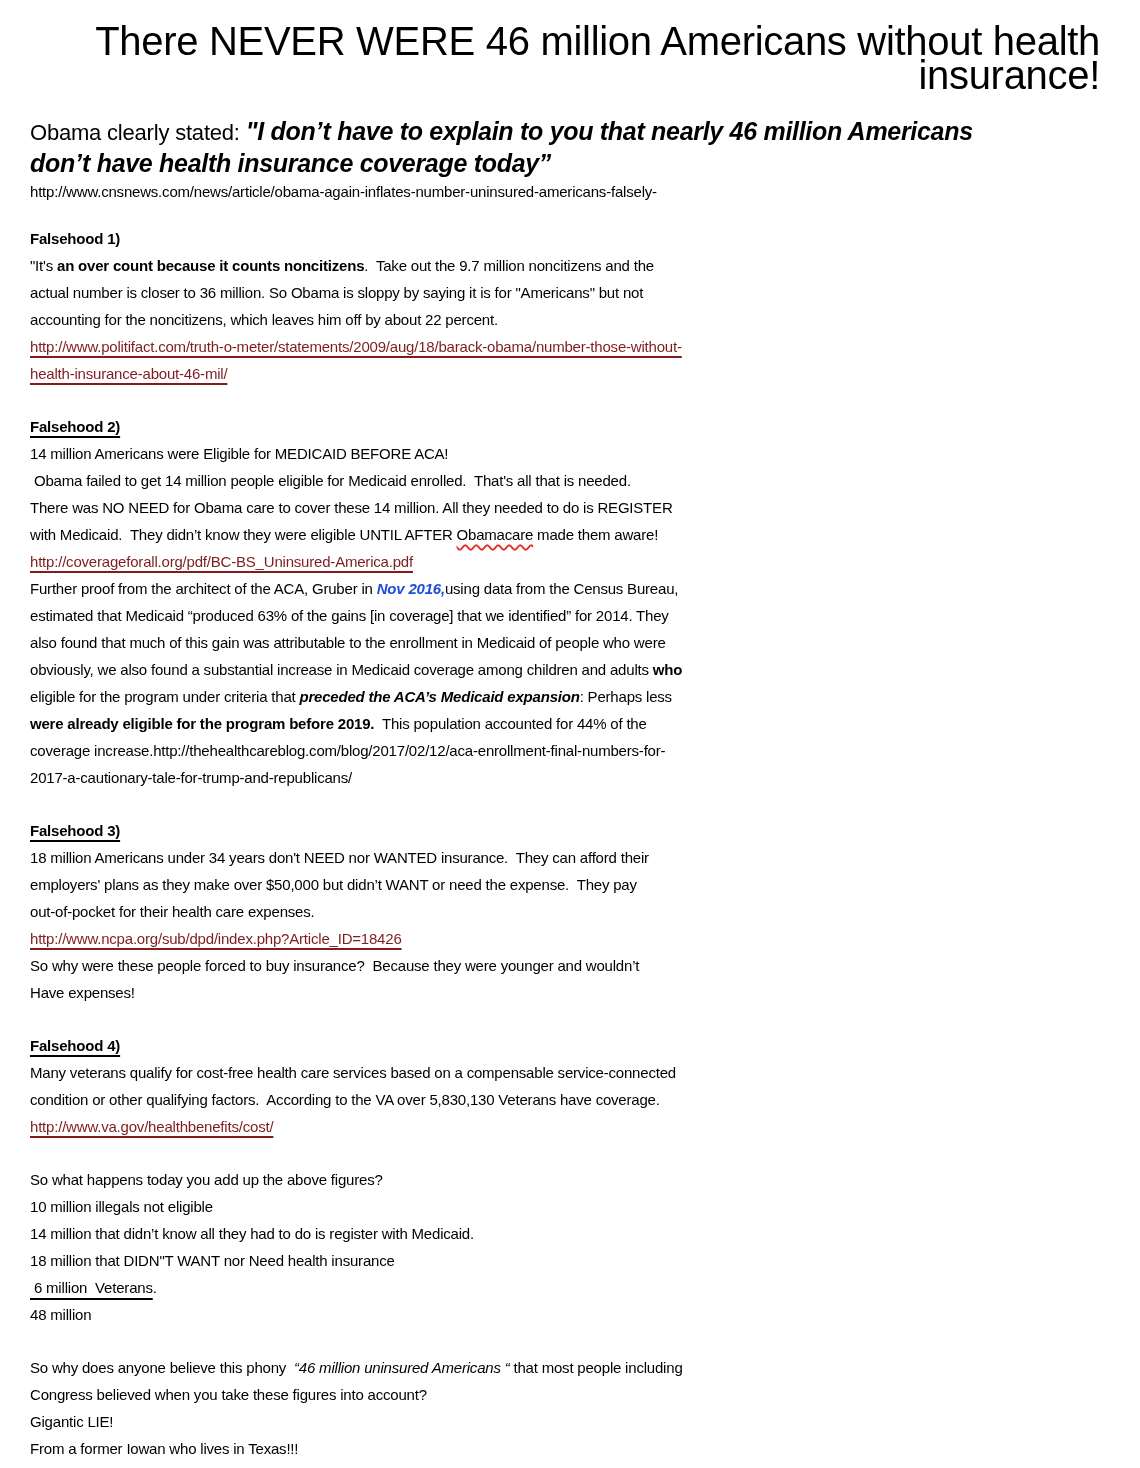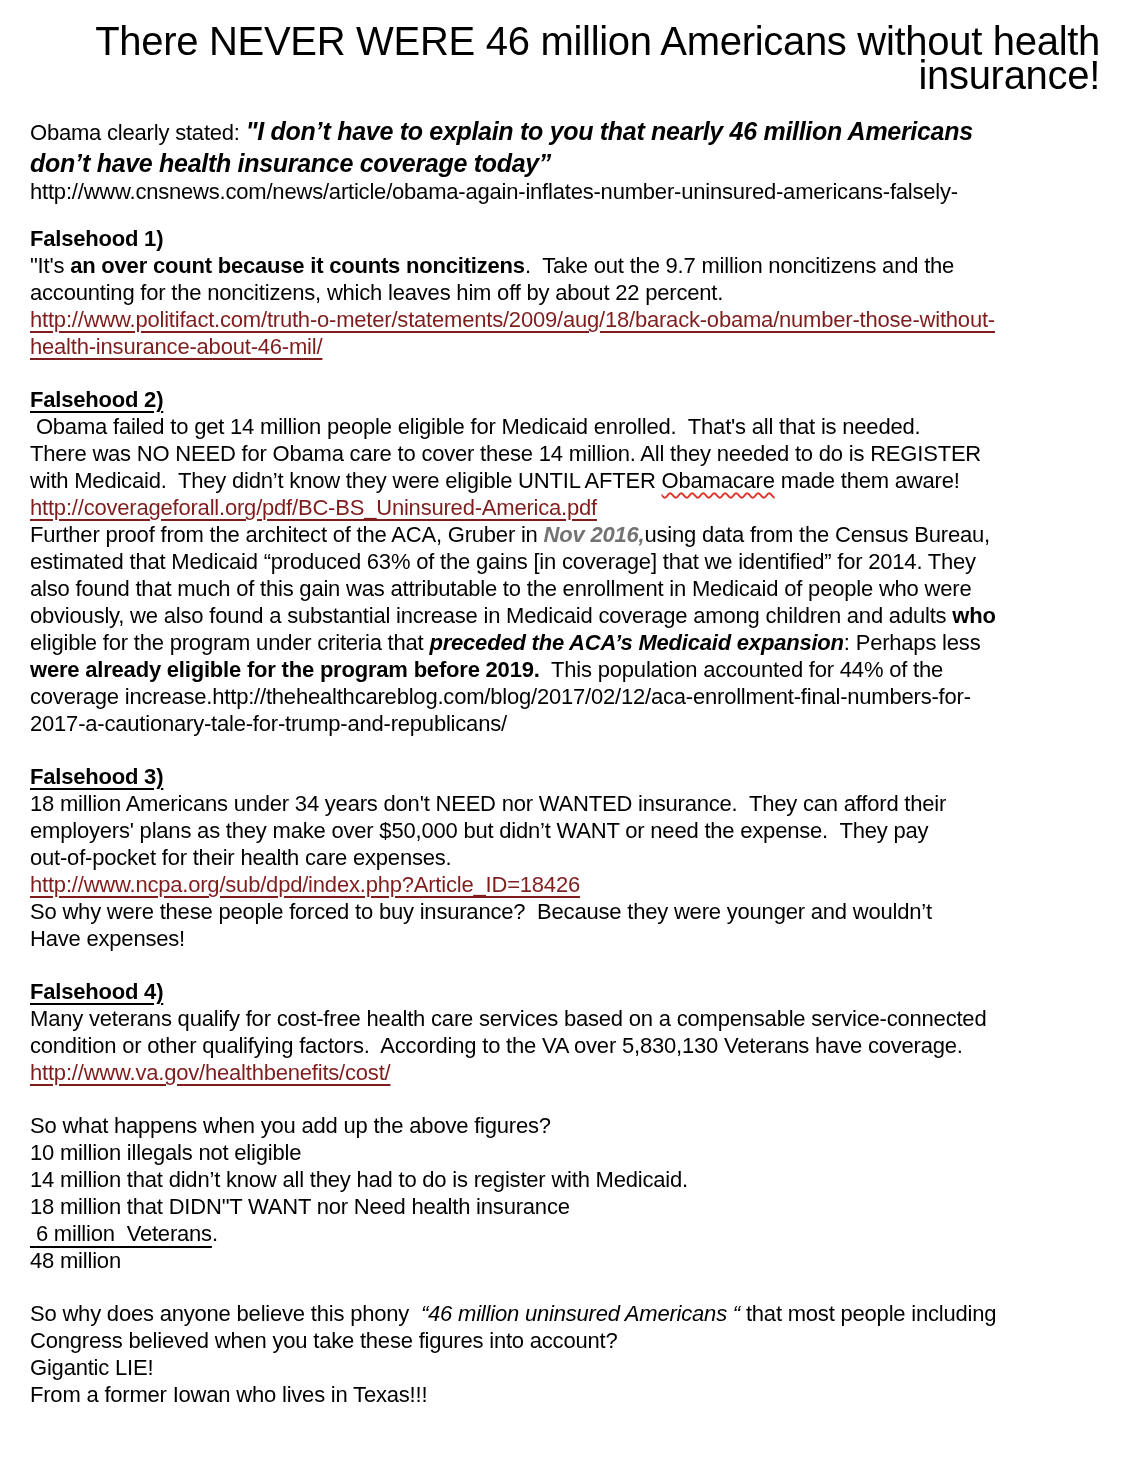--- a/index.html
+++ b/index.html
@@ -18,21 +18,21 @@
   }
   .doc-title {
     font-size: 40px;
     font-weight: normal;
     line-height: 34px;
     text-align: right;
     margin: 0 0 24px 0;
     letter-spacing: -0.3px;
   }
   .ln {
-    font-size: 22px;
+    font-size: 15px;
     line-height: 27px;
     white-space: pre-wrap;
     letter-spacing: -0.2px;
   }
   .ln-quote {
     font-size: 25px;
     line-height: 30px;
   }
   .quote {
     font-weight: bold;
@@ -49,21 +49,21 @@
     text-underline-offset: 4px;
   }
   .link {
     color: #7f1d1d;
     text-decoration: underline;
     text-decoration-thickness: 1.5px;
     text-underline-offset: 4px;
     cursor: pointer;
   }
   .accent-blue {
-    color: #737373;
+    color: #1d4ed8;
     font-weight: bold;
     font-style: italic;
   }
   .squiggle {
     text-decoration: underline wavy #e03228;
     text-decoration-thickness: 1.5px;
     text-underline-offset: 4px;
   }
   .sum-underline {
     text-decoration: underline;
@@ -81,27 +81,29 @@
   <h1 class="doc-title">There NEVER WERE 46 million Americans without health insurance!</h1>
 
   <div class="ln ln-quote"><span style="font-size:22px">Obama clearly stated: </span><span class="quote">"I don’t have to explain to you that nearly 46 million Americans</span></div>
   <div class="ln ln-quote"><span class="quote">don’t have health insurance coverage today”</span></div>
   <div class="ln">http://www.cnsnews.com/news/article/obama-again-inflates-number-uninsured-americans-falsely-</div>
 
   <div class="blank-sm"></div>
 
   <div class="ln"><span class="heading">Falsehood 1)</span></div>
   <div class="ln"><span>"It's </span><span class="b">an over count because it counts noncitizens</span><span>.  Take out the 9.7 million noncitizens and the</span></div>
+  <div class="ln">actual number is closer to 36 million. So Obama is sloppy by saying it is for "Americans" but not</div>
   <div class="ln">accounting for the noncitizens, which leaves him off by about 22 percent.</div>
   <div class="ln"><span class="link">http://www.politifact.com/truth-o-meter/statements/2009/aug/18/barack-obama/number-those-without-</span></div>
   <div class="ln"><span class="link">health-insurance-about-46-mil/</span></div>
 
   <div class="blank"></div>
 
   <div class="ln"><span class="heading hu">Falsehood 2)</span></div>
+  <div class="ln">14 million Americans were Eligible for MEDICAID BEFORE ACA!</div>
   <div class="ln"> Obama failed to get 14 million people eligible for Medicaid enrolled.  That's all that is needed.</div>
   <div class="ln">There was NO NEED for Obama care to cover these 14 million. All they needed to do is REGISTER</div>
   <div class="ln"><span>with Medicaid.  They didn’t know they were eligible UNTIL AFTER </span><span class="squiggle">Obamacare</span><span> made them aware!</span></div>
   <div class="ln"><span class="link">http://coverageforall.org/pdf/BC-BS_Uninsured-America.pdf</span></div>
   <div class="ln"><span>Further proof from the architect of the ACA, Gruber in </span><span class="accent-blue">Nov 2016,</span><span>using data from the Census Bureau,</span></div>
   <div class="ln">estimated that Medicaid “produced 63% of the gains [in coverage] that we identified” for 2014. They</div>
   <div class="ln">also found that much of this gain was attributable to the enrollment in Medicaid of people who were</div>
   <div class="ln"><span>obviously, we also found a substantial increase in Medicaid coverage among children and adults </span><span class="b">who</span></div>
   <div class="ln"><span>eligible for the program under criteria that </span><span class="bi">preceded the ACA’s Medicaid expansion</span><span>: Perhaps less</span></div>
   <div class="ln"><span class="b">were already eligible for the program before 2019.</span><span>  This population accounted for 44% of the</span></div>
@@ -120,21 +122,21 @@
 
   <div class="blank"></div>
 
   <div class="ln"><span class="heading hu">Falsehood 4)</span></div>
   <div class="ln">Many veterans qualify for cost-free health care services based on a compensable service-connected</div>
   <div class="ln">condition or other qualifying factors.  According to the VA over 5,830,130 Veterans have coverage.</div>
   <div class="ln"><span class="link">http://www.va.gov/healthbenefits/cost/</span></div>
 
   <div class="blank"></div>
 
-  <div class="ln">So what happens when you add up the above figures?</div>
+  <div class="ln">So what happens today you add up the above figures?</div>
   <div class="ln">10 million illegals not eligible</div>
   <div class="ln">14 million that didn’t know all they had to do is register with Medicaid.</div>
   <div class="ln">18 million that DIDN"T WANT nor Need health insurance</div>
   <div class="ln"><span class="sum-underline"> 6 million  Veterans</span><span>.</span></div>
   <div class="ln">48 million</div>
 
   <div class="blank"></div>
 
   <div class="ln"><span>So why does anyone believe this phony  </span><span class="i">“46 million uninsured Americans “</span><span> that most people including</span></div>
   <div class="ln">Congress believed when you take these figures into account?</div>

